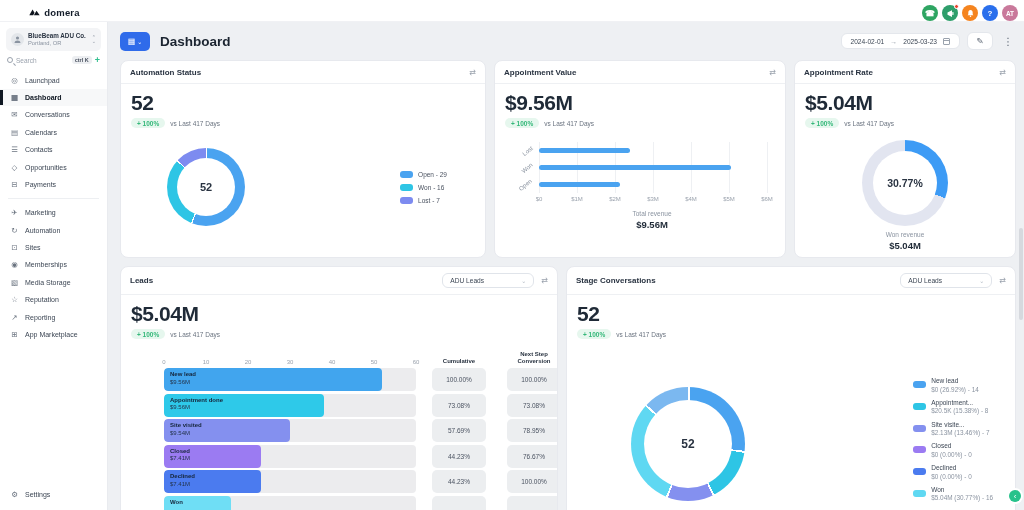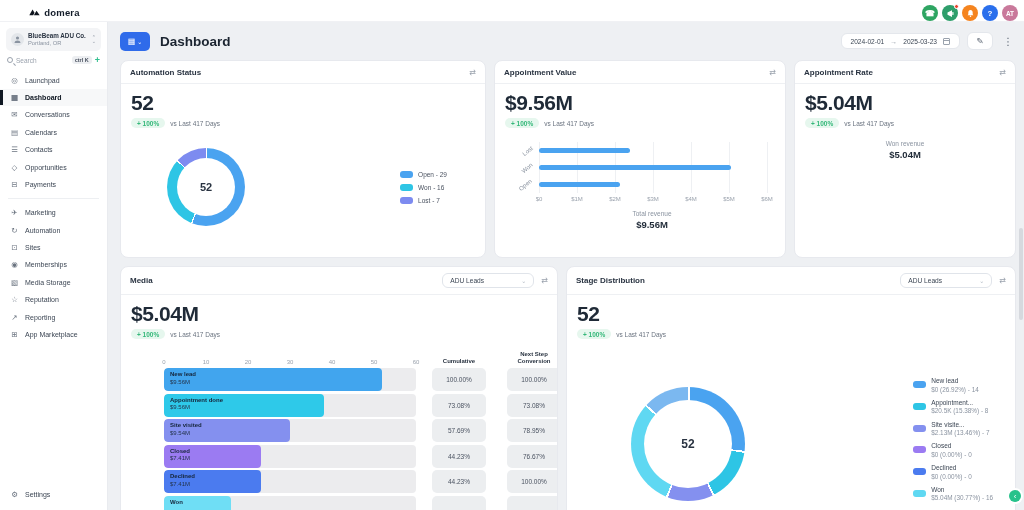--- a/index.html
+++ b/index.html
@@ -385,32 +385,35 @@
           <span class="card-title">Appointment Rate</span>
           <span class="chead-icon">⇄</span>
         </div>
         <div class="card-body">
           <div class="big">$5.04M</div>
           <div class="pill-row">
             <span class="pill">+ 100%</span>
             <span class="compare">vs Last 417 Days</span>
           </div>
           <div class="gauge-wrap">
+            <div class="donut gauge" id="gauge" style="background: conic-gradient(rgb(61, 155, 245) 0deg, rgb(61, 155, 245) 110.772deg, rgb(226, 229, 240) 110.772deg, rgb(226, 229, 240) 360deg);">
+              <div class="donut-hole">30.77%</div>
+            </div>
             <div class="muted-label" style="margin-top:5px">Won revenue</div>
             <div class="bold-val">$5.04M</div>
           </div>
         </div>
       </div>
     </div>
 
     <div class="row2">
 
       <div class="card c4">
         <div class="card-head">
-          <span class="card-title">Media</span>
+          <span class="card-title">Leads</span>
           <span class="select">
               <span>ADU Leads</span>
               <span class="chev">⌄</span>
             </span>
           <span class="chead-icon">⇄</span>
         </div>
         <div class="card-body">
           <div class="big">$5.04M</div>
           <div class="pill-row">
             <span class="pill">+ 100%</span>
@@ -505,21 +508,21 @@
               </div>
             <div class="f-pillcell">
                 <div class="f-pill"></div>
               </div>
           </div>
         </div>
       </div>
 
       <div class="card c5">
         <div class="card-head">
-          <span class="card-title">Stage Distribution</span>
+          <span class="card-title">Stage Conversations</span>
           <span class="select">
               <span>ADU Leads</span>
               <span class="chev">⌄</span>
             </span>
           <span class="chead-icon">⇄</span>
         </div>
         <div class="card-body">
           <div class="big">52</div>
           <div class="pill-row">
             <span class="pill">+ 100%</span>

